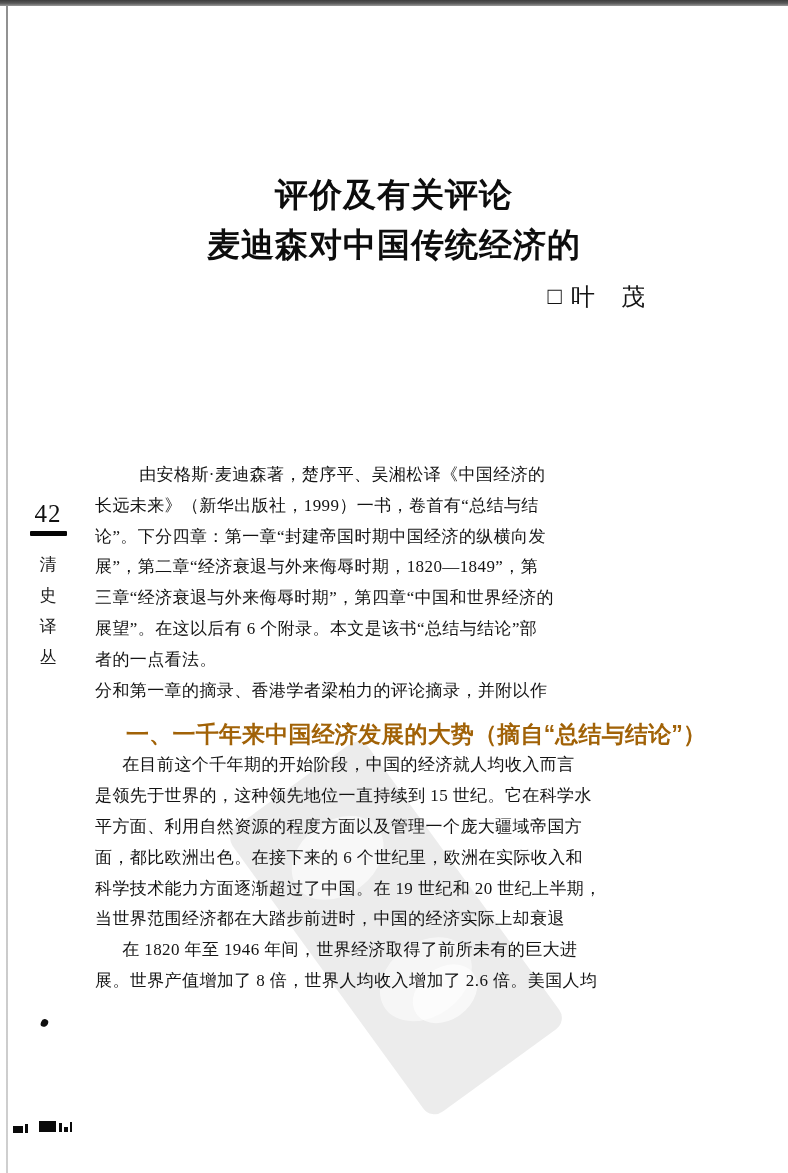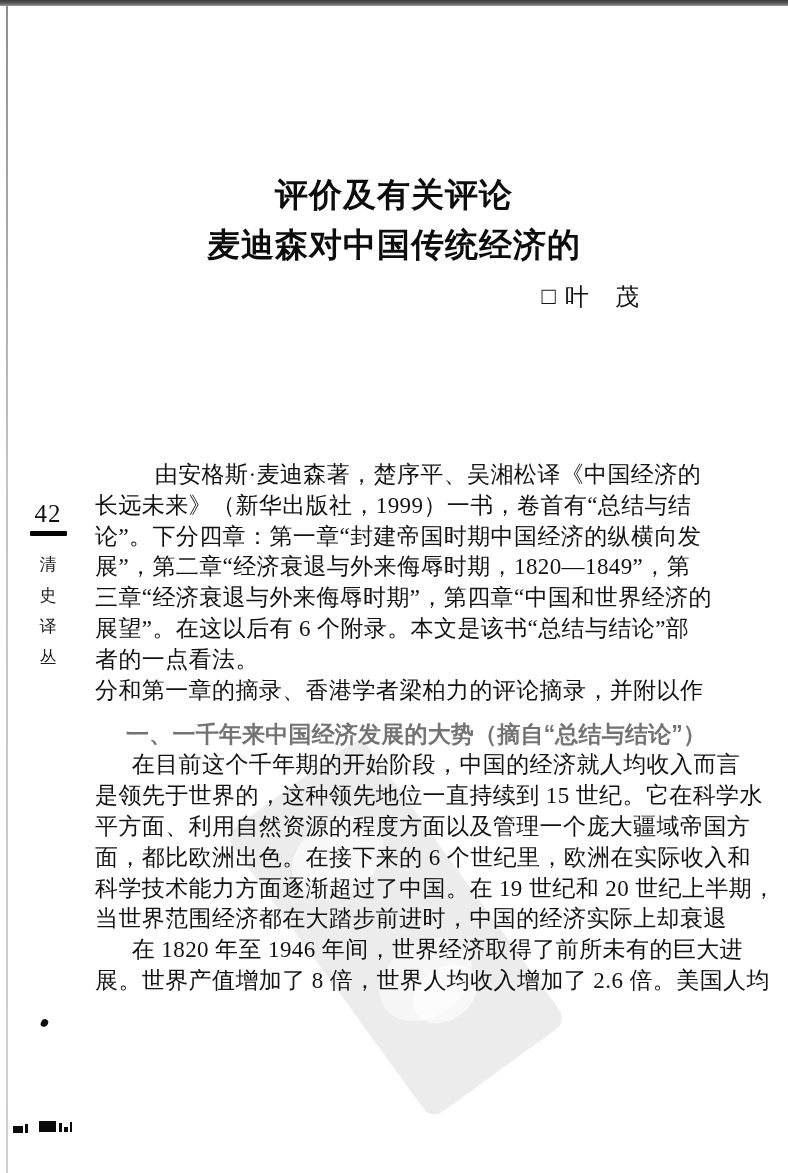--- a/index.html
+++ b/index.html
@@ -55,39 +55,39 @@
     font-family:"Liberation Serif", serif;
   }
 
   
   .title{position:absolute;top:170px;left:0;width:788px;margin:0;text-align:center;}
   .title-line{
     font-size:33px;line-height:50px;font-weight:bold;color:#0d0d0d;
     letter-spacing:1px;
   }
   
-  .author{position:absolute;top:281px;right:148px;font-size:24px;color:#141414;}
+  .author{position:absolute;top:281px;right:142px;font-size:24px;color:#141414;}
   .author-marker{
     display:inline-block;
     font-size:24px;line-height:24px;vertical-align:1px;margin-right:9px;color:#141414;
   }
   .author-name{letter-spacing:1px;}
 
   
   .body-text{position:absolute;left:95px;top:460px;width:600px;}
   .line{
-    font-size:23px;line-height:30.8px;white-space:nowrap;color:#131313;
+    font-size:17px;line-height:30.8px;white-space:nowrap;color:#131313;
     letter-spacing:0.4px;
   }
   .para-first-big .line:first-child{text-indent:2.6em;}
   .para-first-sm .line:first-child{text-indent:1.6em;}
   .section-heading{
     margin:13px 0 0 0;font-size:23px;line-height:31px;font-weight:bold;
     font-family:"Liberation Sans", sans-serif;
-    text-indent:1.35em;color:#737373;white-space:nowrap;letter-spacing:0.2px;
+    text-indent:1.35em;color:#a16207;white-space:nowrap;letter-spacing:0.2px;
   }
 </style>
 </head>
 <body>
 
 <div class="page">
 
   <div class="scan-top-edge"></div>
   <div class="scan-left-line"></div>
   <div class="watermark-stamp"></div>

